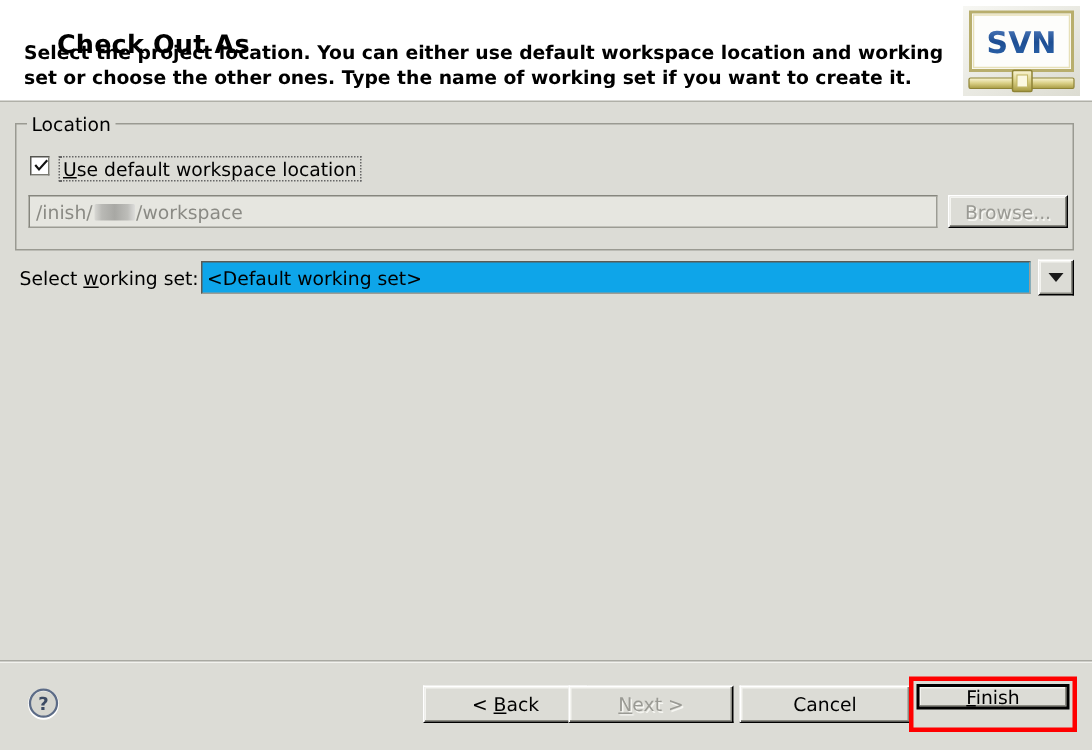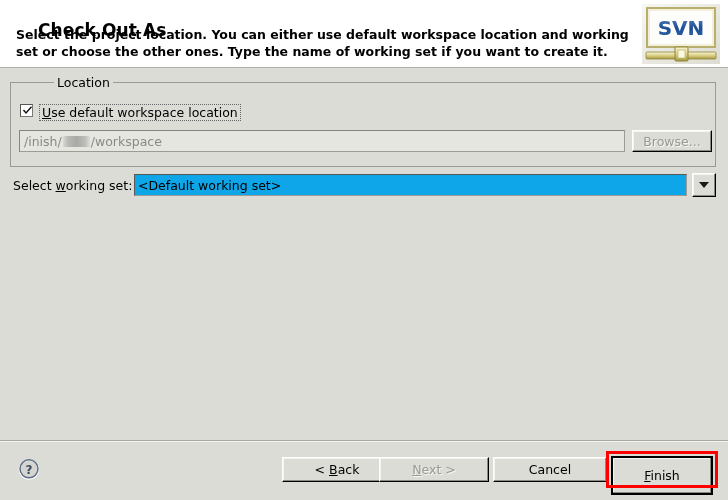--- a/index.html
+++ b/index.html
@@ -60,21 +60,20 @@
     box-sizing: border-box;
     border: 1px solid #9a9a92;
     border-top-color: #9a9a92;
   }
   .groupbox-title {
     position: absolute;
     left: 18px; top: 75px;
     background: #dcdcd6;
     padding: 0 3px;
     font-size: 12.5px;
-    margin-left: 36px;
   }
 
   
   .checkrow {
     position: absolute;
     left: 20px; top: 104px;
     display: flex;
     align-items: flex-start;
   }
   .checkbox {
@@ -193,21 +192,21 @@
   }
   .help-icon {
     position: absolute;
     left: 17px; top: 457px;
     width: 24px; height: 24px;
   }
   .btn-back   { position: absolute; left: 266px; top: 457px; width: 110px; height: 25px; margin-left: 16px; }
   .btn-next   { position: absolute; left: 379px; top: 457px; width: 110px; height: 25px; }
   .btn-cancel { position: absolute; left: 493px; top: 457px; width: 114px; height: 25px; }
   .btn-finish {
-    position: absolute; left: 611px; top: 456px; width: 102px; height: 39px;
+    position: absolute; left: 611px; top: 456px; width: 102px; height: 17px;
     border-color: #000 #000 #000 #000;
     box-shadow: inset -1px -1px 0 #8a8a82, inset 1px 1px 0 #f4f4f0, inset 0 0 0 2px #dcdcd6;
     border-width: 2px;
   }
   .redbox {
     position: absolute;
     left: 606px; top: 451px;
     width: 112px; height: 37px;
     box-sizing: border-box;
     border: 3px solid #ff0000;

